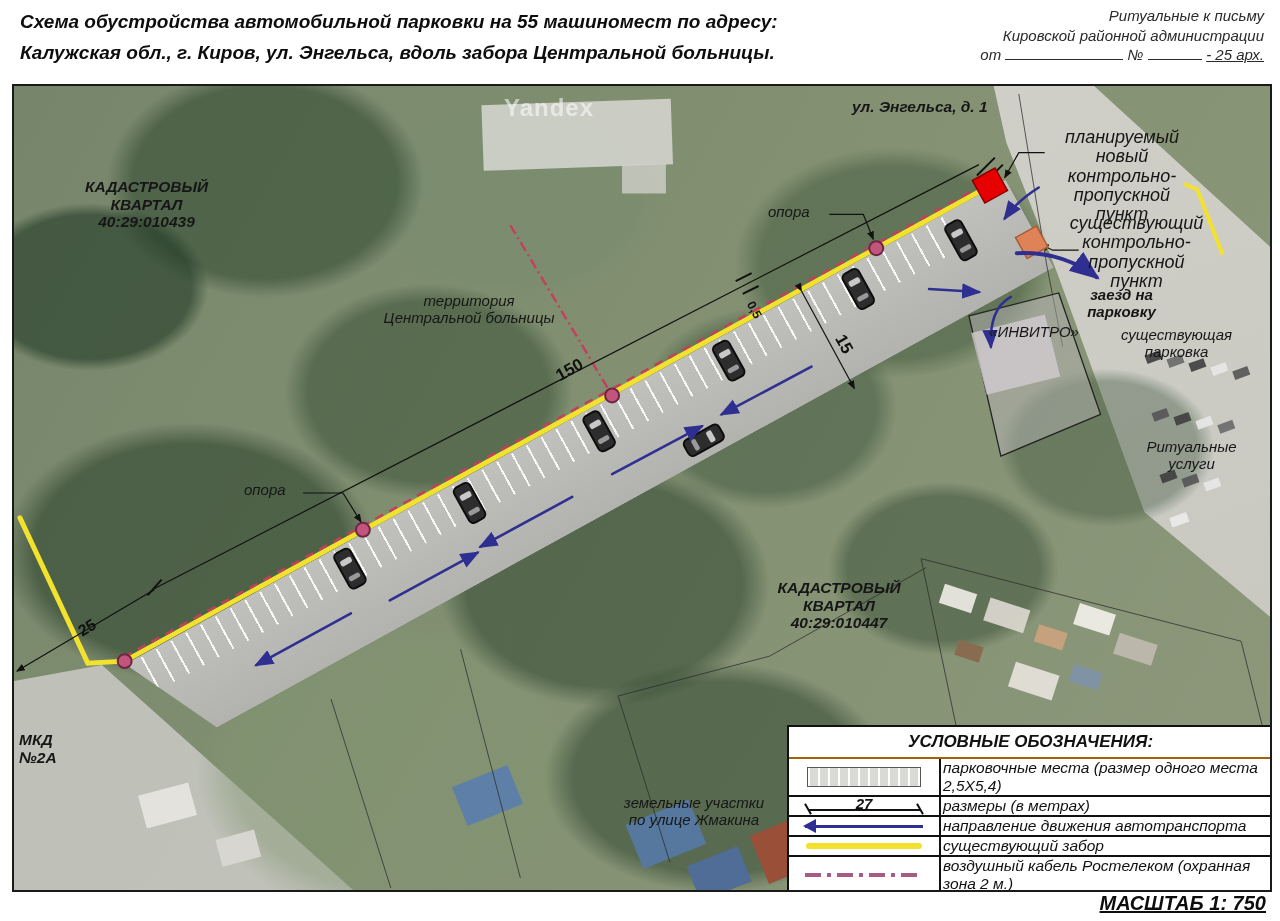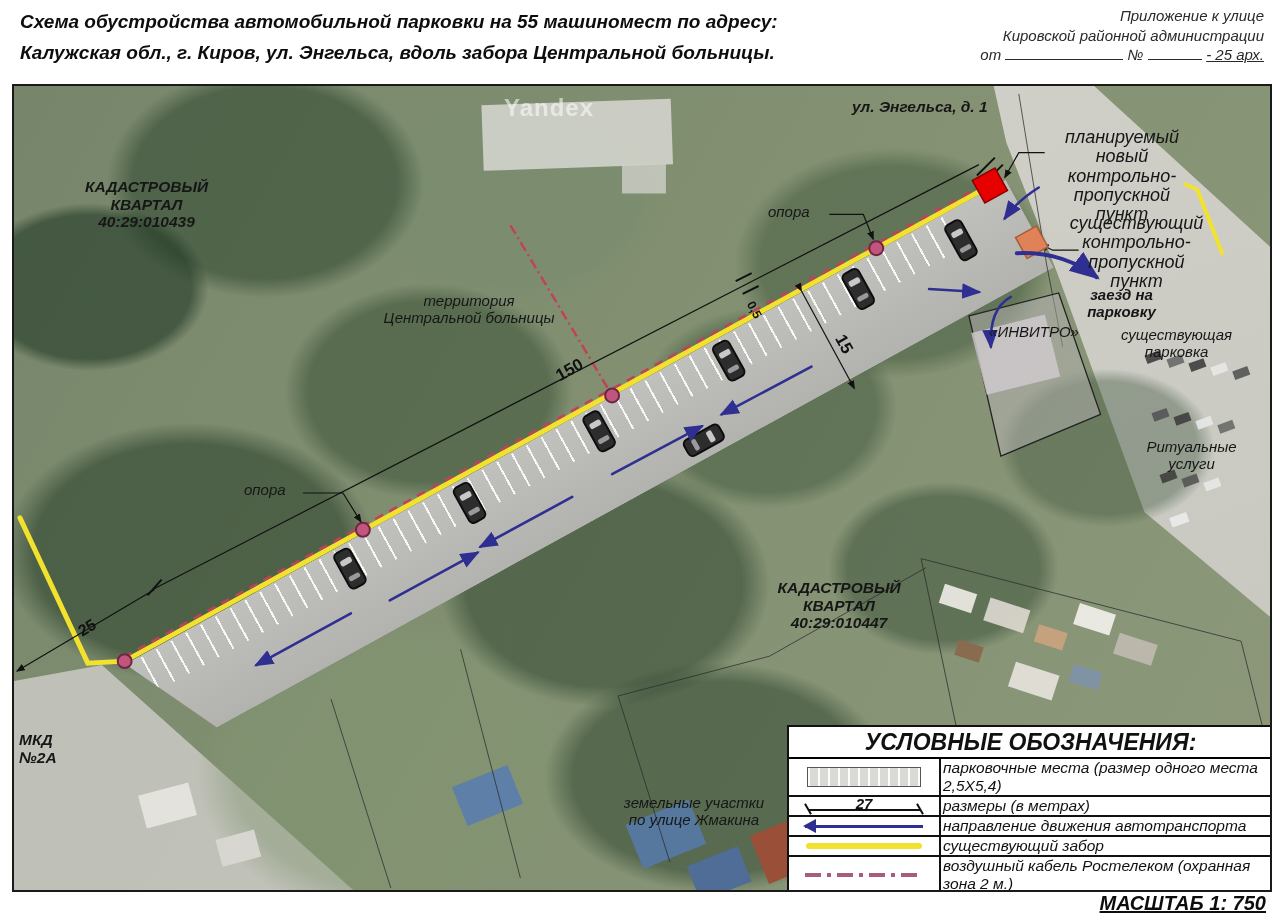--- a/index.html
+++ b/index.html
@@ -44,22 +44,22 @@
        white-space:pre-line;line-height:1.14;}
   .b{font-weight:bold;}
   .sb{font-weight:600;}
   .lt{text-align:left;}
   .kpp{font-size:18px;line-height:1.07;font-weight:500;}
   .watermark{position:absolute;left:490px;top:8px;font-size:24px;font-style:normal;
              color:rgba(255,255,255,.55);font-weight:bold;letter-spacing:1px;}
   
   .legend{position:absolute;left:773px;top:639px;width:487px;height:167px;background:#fff;
           border:2.5px solid #111;box-sizing:border-box;display:flex;flex-direction:column;}
-  .lg-head{flex:0 0 30px;border-bottom:2px solid #000000;display:flex;align-items:center;
-           justify-content:center;font-weight:bold;font-style:italic;font-size:23px;}
+  .lg-head{flex:0 0 30px;border-bottom:2px solid #a16207;display:flex;align-items:center;
+           justify-content:center;font-weight:bold;font-style:italic;font-size:17px;}
   .lg-row{flex:1;display:flex;border-bottom:2px solid #111;}
   .lg-row:last-child{border-bottom:none;}
   .lg-sym{flex:0 0 150px;border-right:2px solid #111;display:flex;align-items:center;
           justify-content:center;position:relative;}
   .lg-txt{flex:1;display:flex;align-items:center;padding-left:2px;font-style:italic;font-size:15.5px;}
   .sym-park{width:112px;height:18px;background:#d9d9d6 repeating-linear-gradient(90deg,rgba(255,255,255,.95) 0 2px,transparent 2px 10px);
             border:1.5px solid #555;}
   .sym-dim{position:relative;width:120px;height:16px;}
   .sym-dim .num{position:absolute;left:0;right:0;top:-3px;text-align:center;font-weight:bold;font-style:italic;font-size:15px;}
   .sym-dim .ln{position:absolute;left:4px;right:4px;bottom:3px;height:2px;background:#111;}
@@ -74,21 +74,21 @@
 </style>
 </head>
 <body>
 
 <div class="page">
 
   <div class="title">Схема обустройства автомобильной парковки на 55 машиномест по адресу:
 Калужская обл., г. Киров, ул. Энгельса, вдоль забора Центральной больницы.</div>
 
   <div class="annot">
-    <span>Приложение к улице</span><br>
+    <span>Ритуальные к письму</span><br>
     <span>Кировской районной администрации</span><br>
     <span>от</span>
     <span class="blank" style="width:118px"></span>
     <span>№</span>
     <span class="blank" style="width:54px"></span>
     <span class="tail">- 25 арх.</span>
   </div>
 
   <div class="map">
     <div class="layer bg-pavement"></div>

